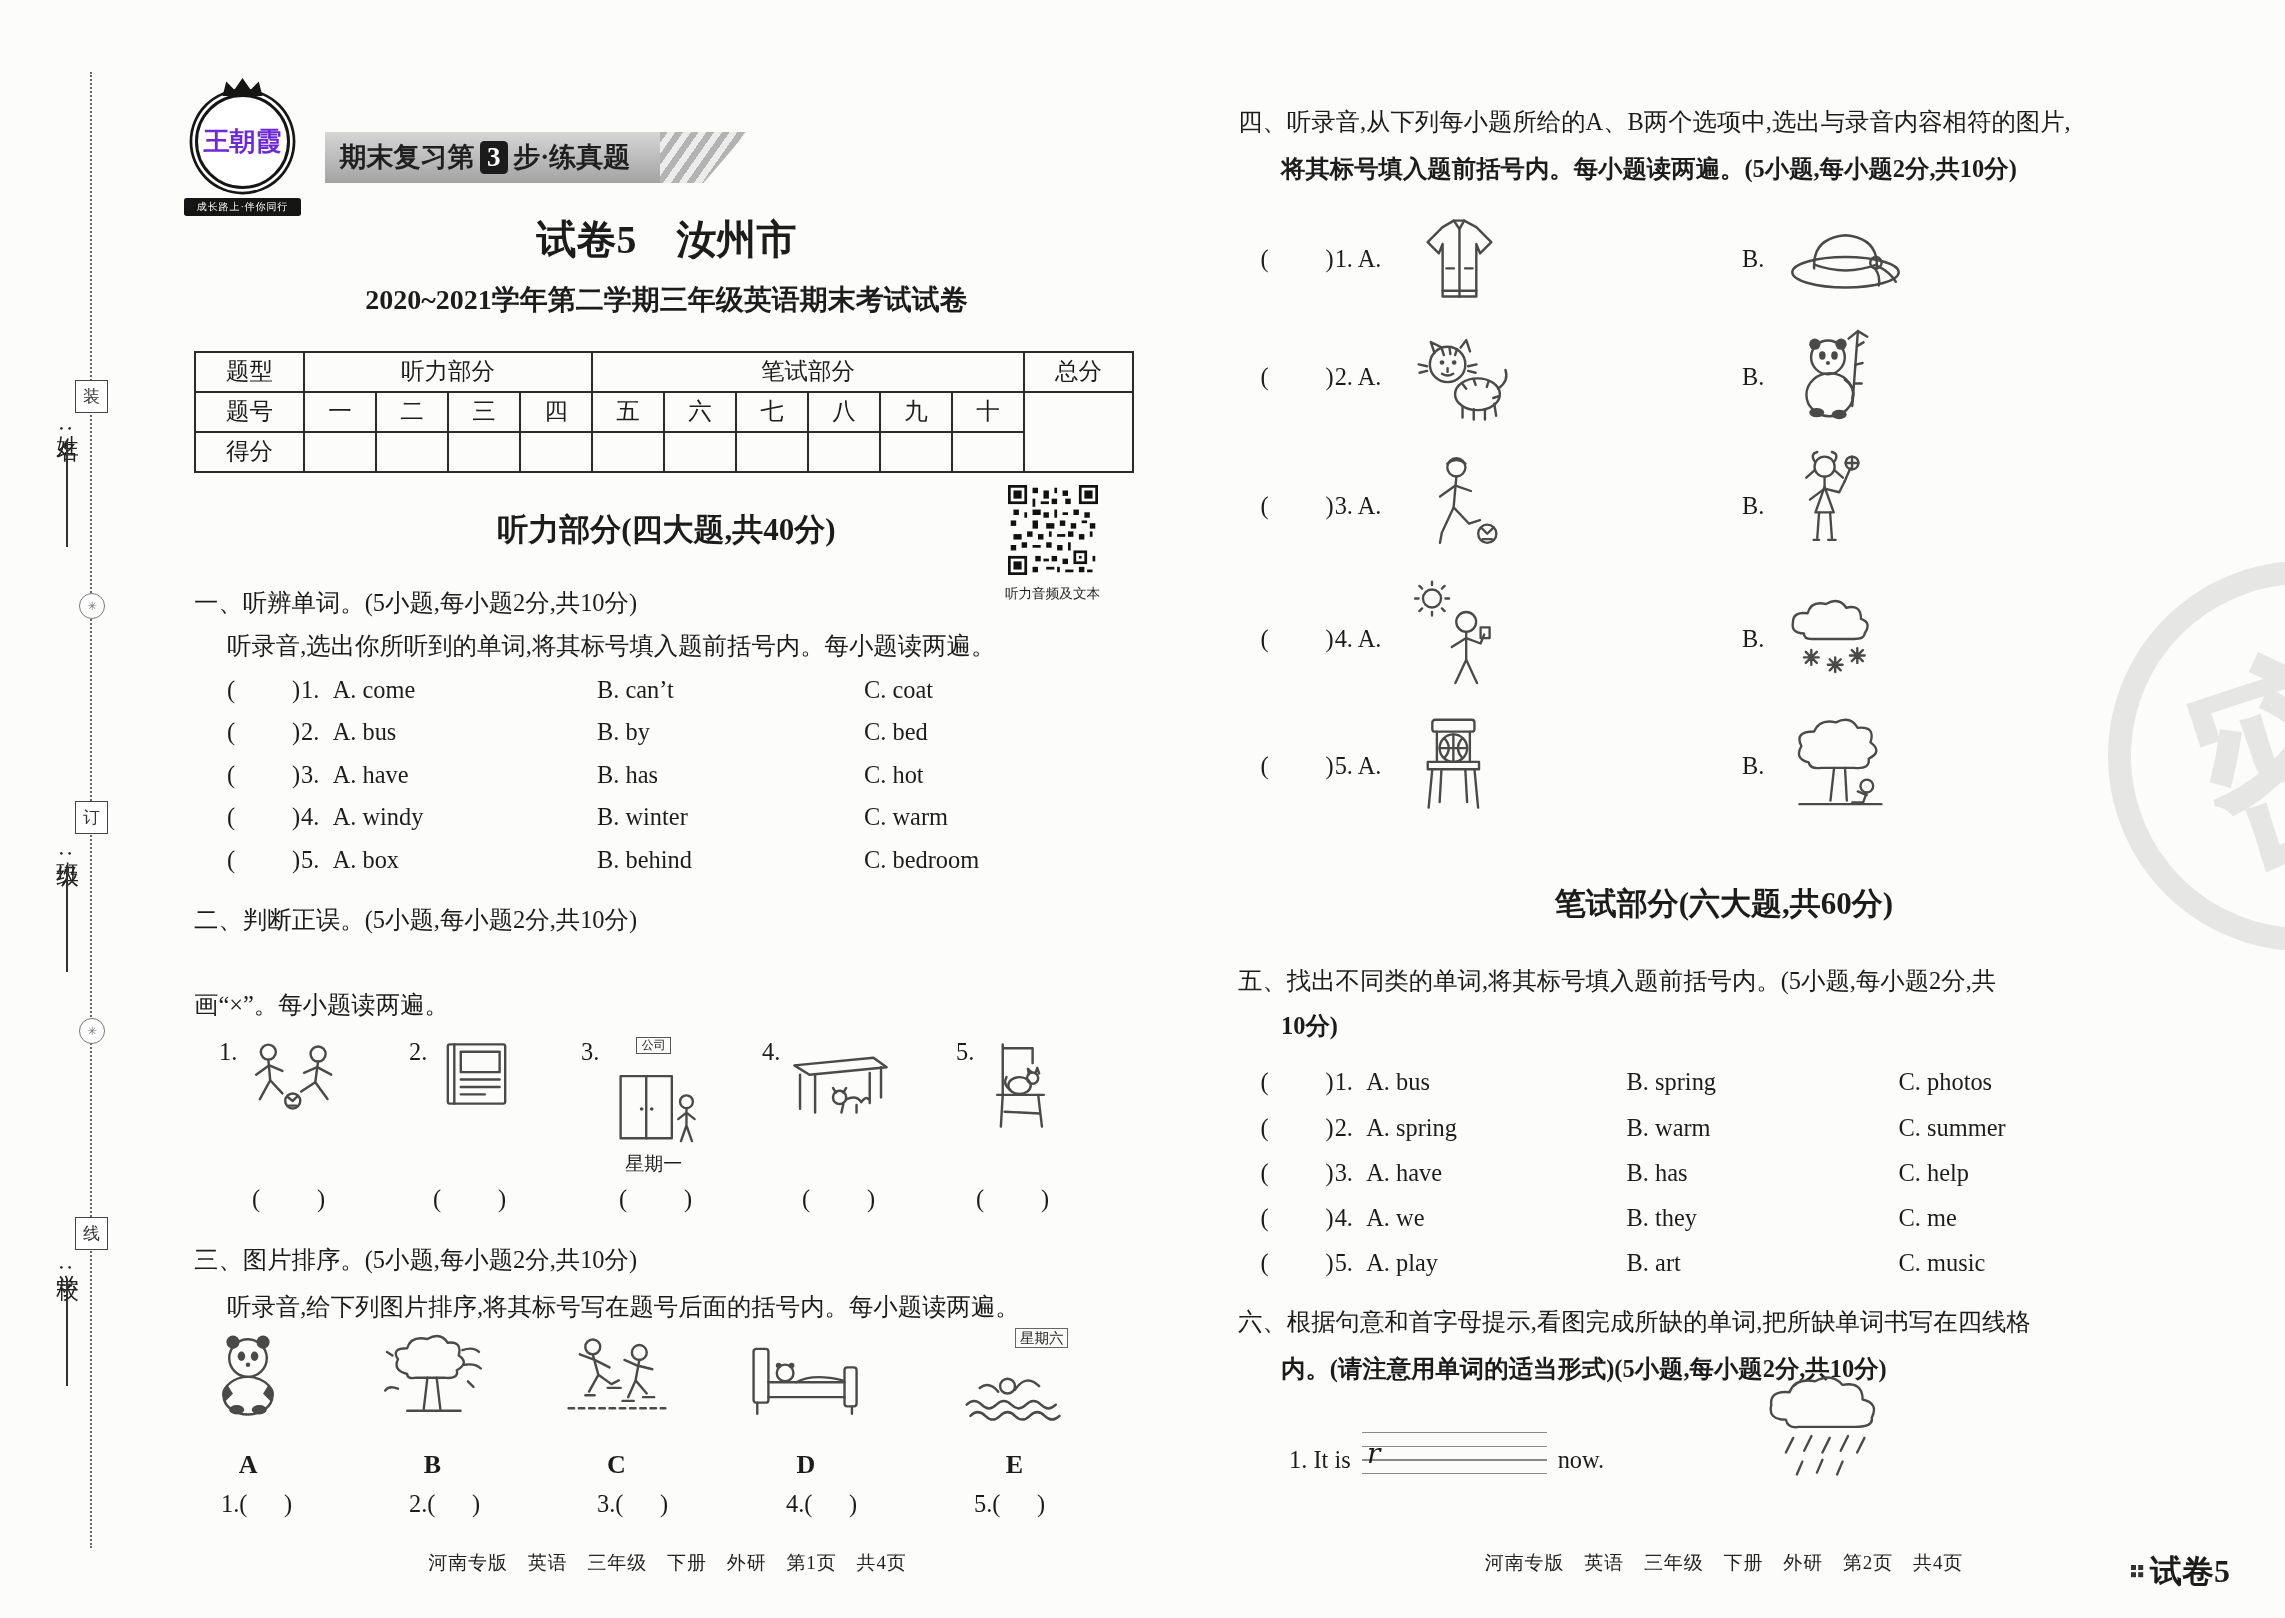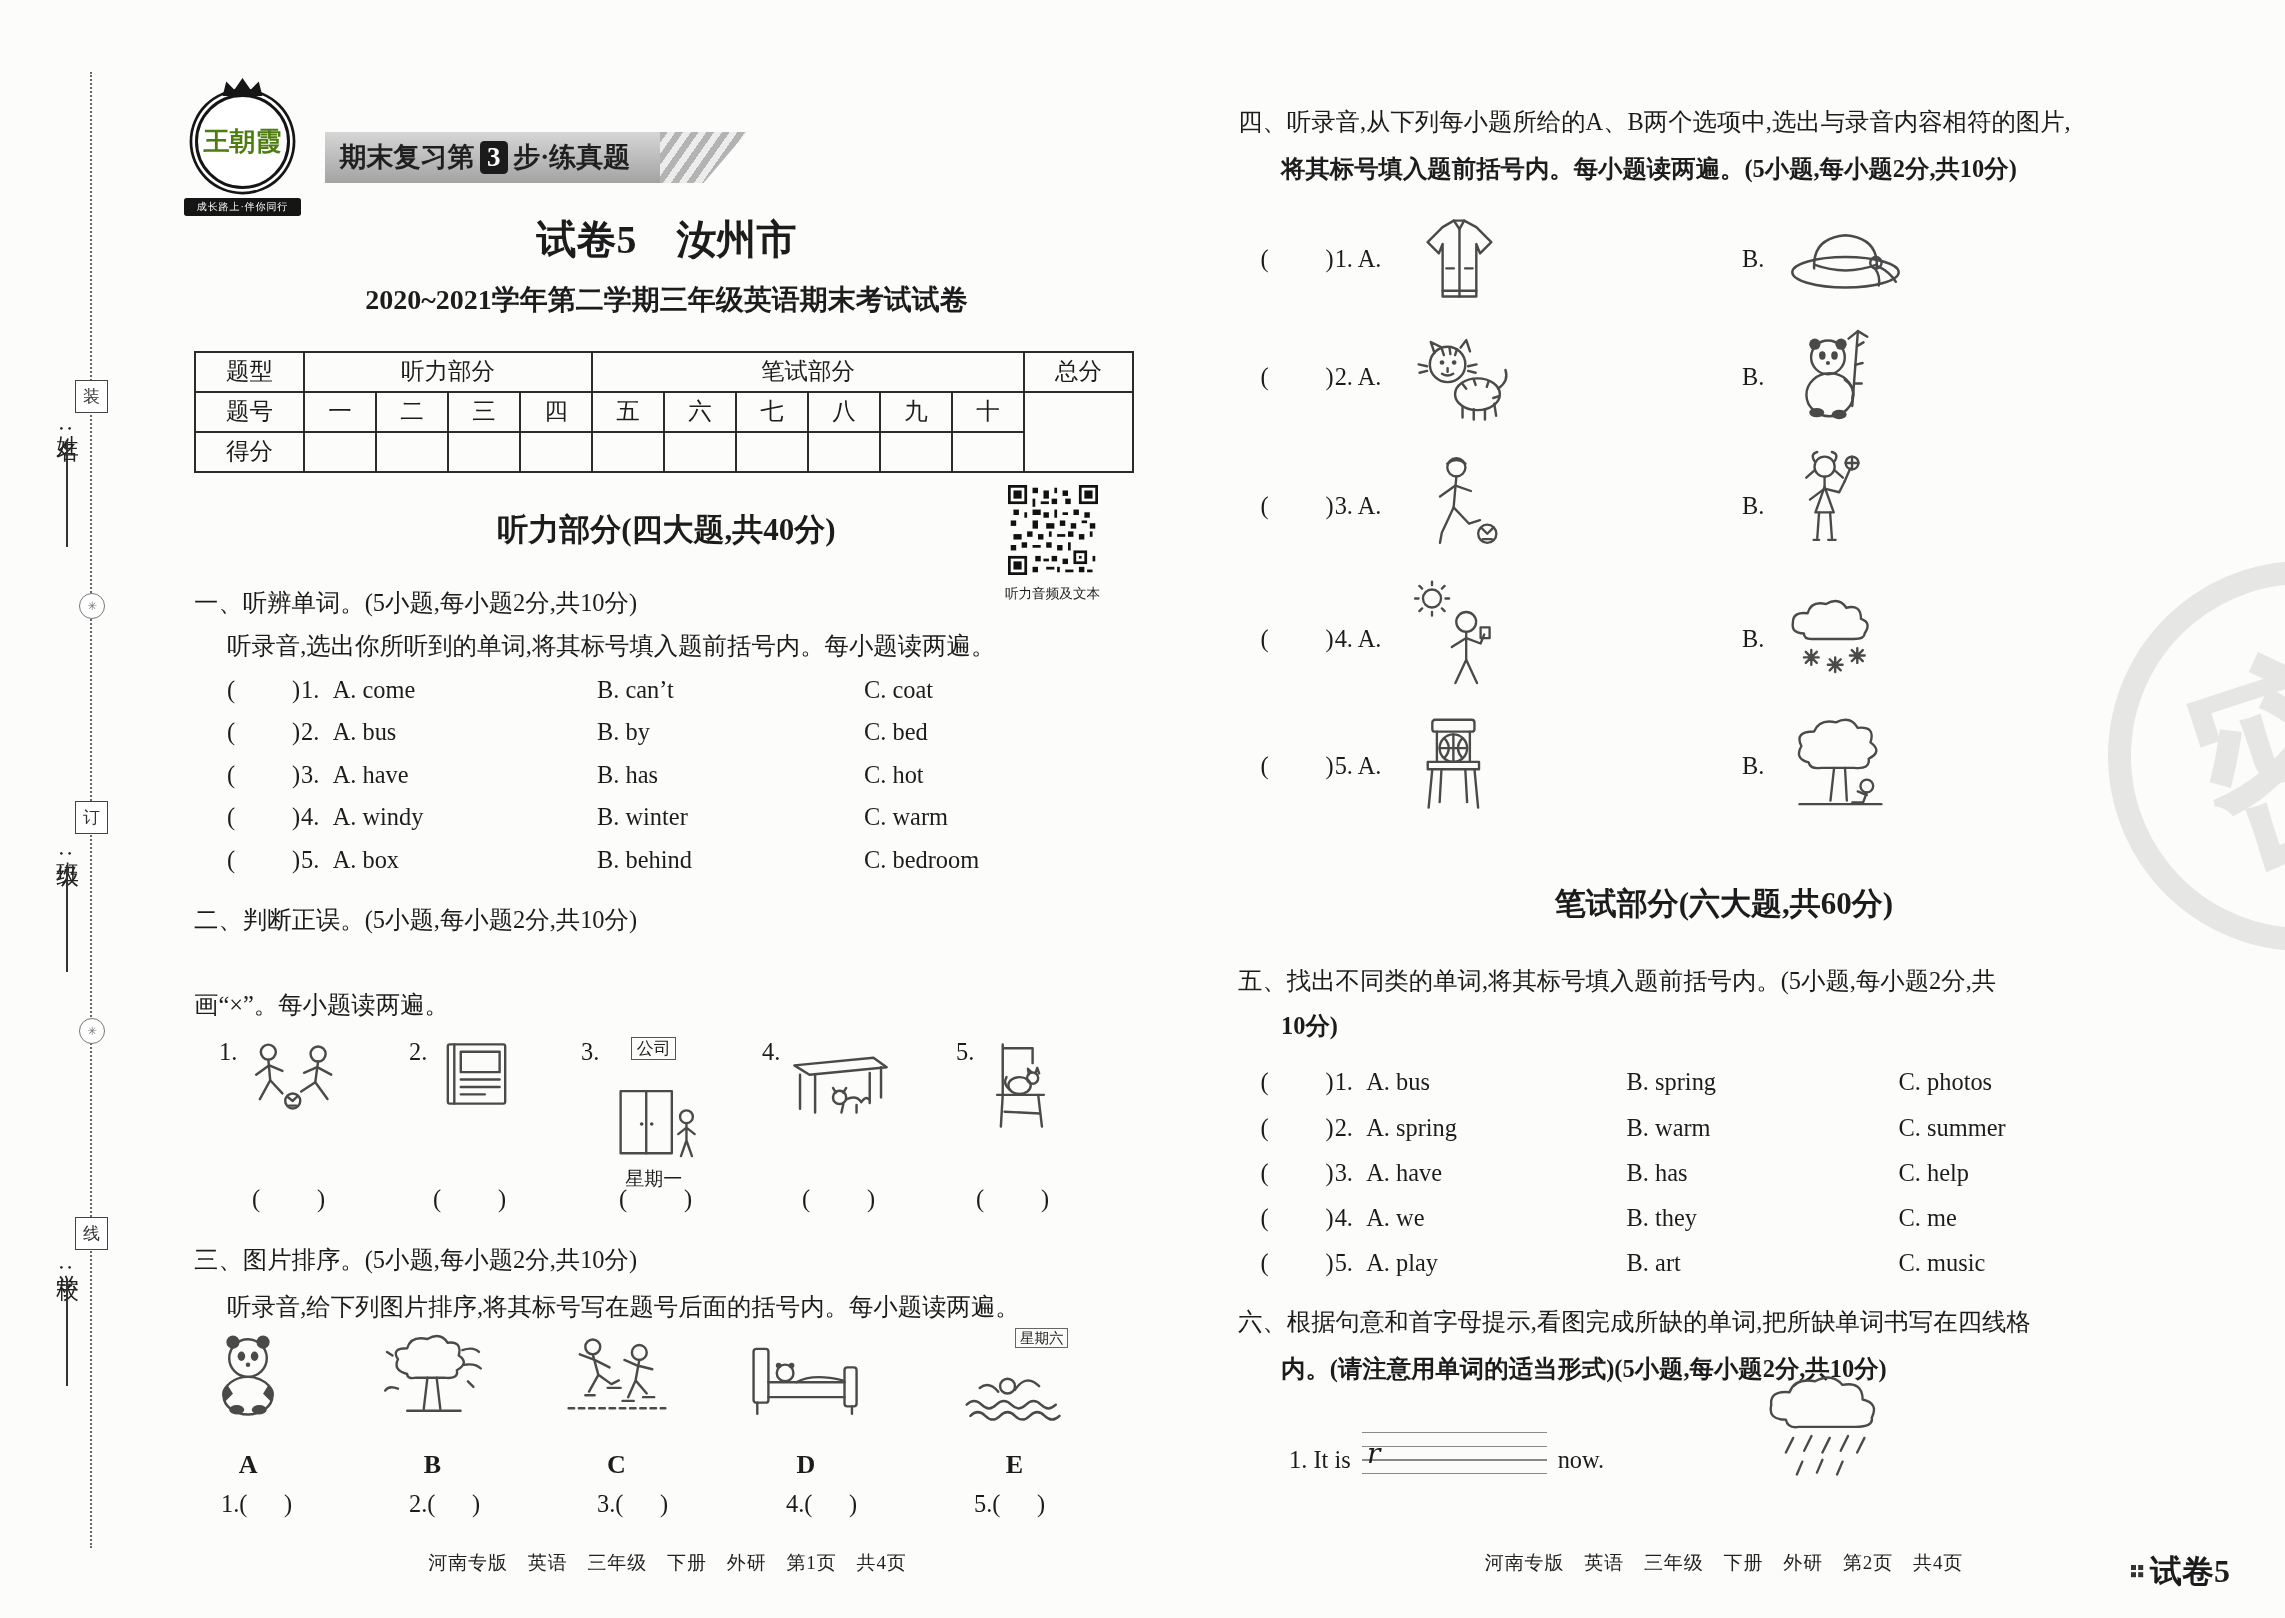--- a/index.html
+++ b/index.html
@@ -21,21 +21,21 @@
   .seal-box{position:absolute;left:75px;width:31px;height:31px;border:1.8px solid #444;background:#fff;
     display:flex;align-items:center;justify-content:center;font-size:17px;color:#333;}
   .seal-dot{position:absolute;left:79px;width:24.4px;height:24.4px;border:1.8px solid #777;border-radius:50%;background:#fff;
     display:flex;align-items:center;justify-content:center;font-size:11.8px;color:#777;}
 
   
   .logo{position:absolute;left:181px;top:76px;width:123px;text-align:center;}
   .crown{display:block;margin:0 auto -3.6px auto;}
   .logo-circle{width:89px;height:89px;margin:0 auto;border-radius:50%;background:#fff;
     border:3.6px solid #151515;box-shadow:0 0 0 2.7px #fff,0 0 0 5.4px #151515;
-    display:flex;align-items:center;justify-content:center;font-weight:bold;font-size:26px;color:#4d7c0f;}
+    display:flex;align-items:center;justify-content:center;font-weight:bold;font-size:26px;color:#6d28d9;}
   .logo-ribbon{margin:9px auto 0 auto;width:114px;background:#151515;color:#fff;font-size:10px;
     padding:2.7px 1.8px;border-radius:2.7px;letter-spacing:0.9px;}
   .banner{position:absolute;left:309px;top:132px;height:51px;width:337px;
     background:linear-gradient(180deg,#d6d6d6,#a3a3a3);
     display:flex;align-items:center;padding:0 14.5px;font-size:27px;font-weight:bold;color:#1f1f1f;margin-left:16px;}
   .step-box{background:#1b1b1b;color:#fff;padding:0 7.2px;margin:0 5.4px;border-radius:4.5px;}
   .banner-tail{position:absolute;left:660px;top:132px;width:87px;height:51px;
     background:repeating-linear-gradient(125deg,#b3b3b3 0 6.3px,#ececec 6.3px 12.7px);
     clip-path:polygon(0 0,100% 0,50% 100%,0 100%);}
 
@@ -53,21 +53,21 @@
   .indent1{left:33px;}
   .indent2{left:43px;}
   .s1-item{position:absolute;left:33px;width:914px;height:36px;}
   .optB{position:absolute;left:370px;}
   .optC{position:absolute;left:637px;}
   .bracket{white-space:pre;letter-spacing:0.9px;}
 
   .s2-group{position:absolute;top:132px;display:flex;align-items:flex-start;gap:5.4px;}
   .g-num{font-size:24.4px;}
   .door-col{display:flex;flex-direction:column;align-items:center;}
-  .door-sign{font-size:17px;border:1.4px solid #555;padding:0 4.5px;margin-bottom:11px;}
+  .door-sign{font-size:12px;border:1.4px solid #555;padding:0 4.5px;margin-bottom:2px;}
   .door-caption{font-size:19px;margin-top:0;}
   .s2-bracket{position:absolute;top:279px;width:118px;text-align:center;}
 
   .s3-group{position:absolute;top:83px;display:flex;flex-direction:column;align-items:center;}
   .swim-caption{font-size:14.5px;border:0.9px solid #666;padding:0 3.6px;align-self:flex-end;margin-bottom:1.8px;}
   .s3-letter{position:absolute;top:204px;text-align:center;font-weight:bold;font-size:26px;}
   .s3-answer{position:absolute;top:244px;}
 
   .footer{position:absolute;width:959px;text-align:center;font-size:19px;letter-spacing:0.9px;color:#222;}
 

